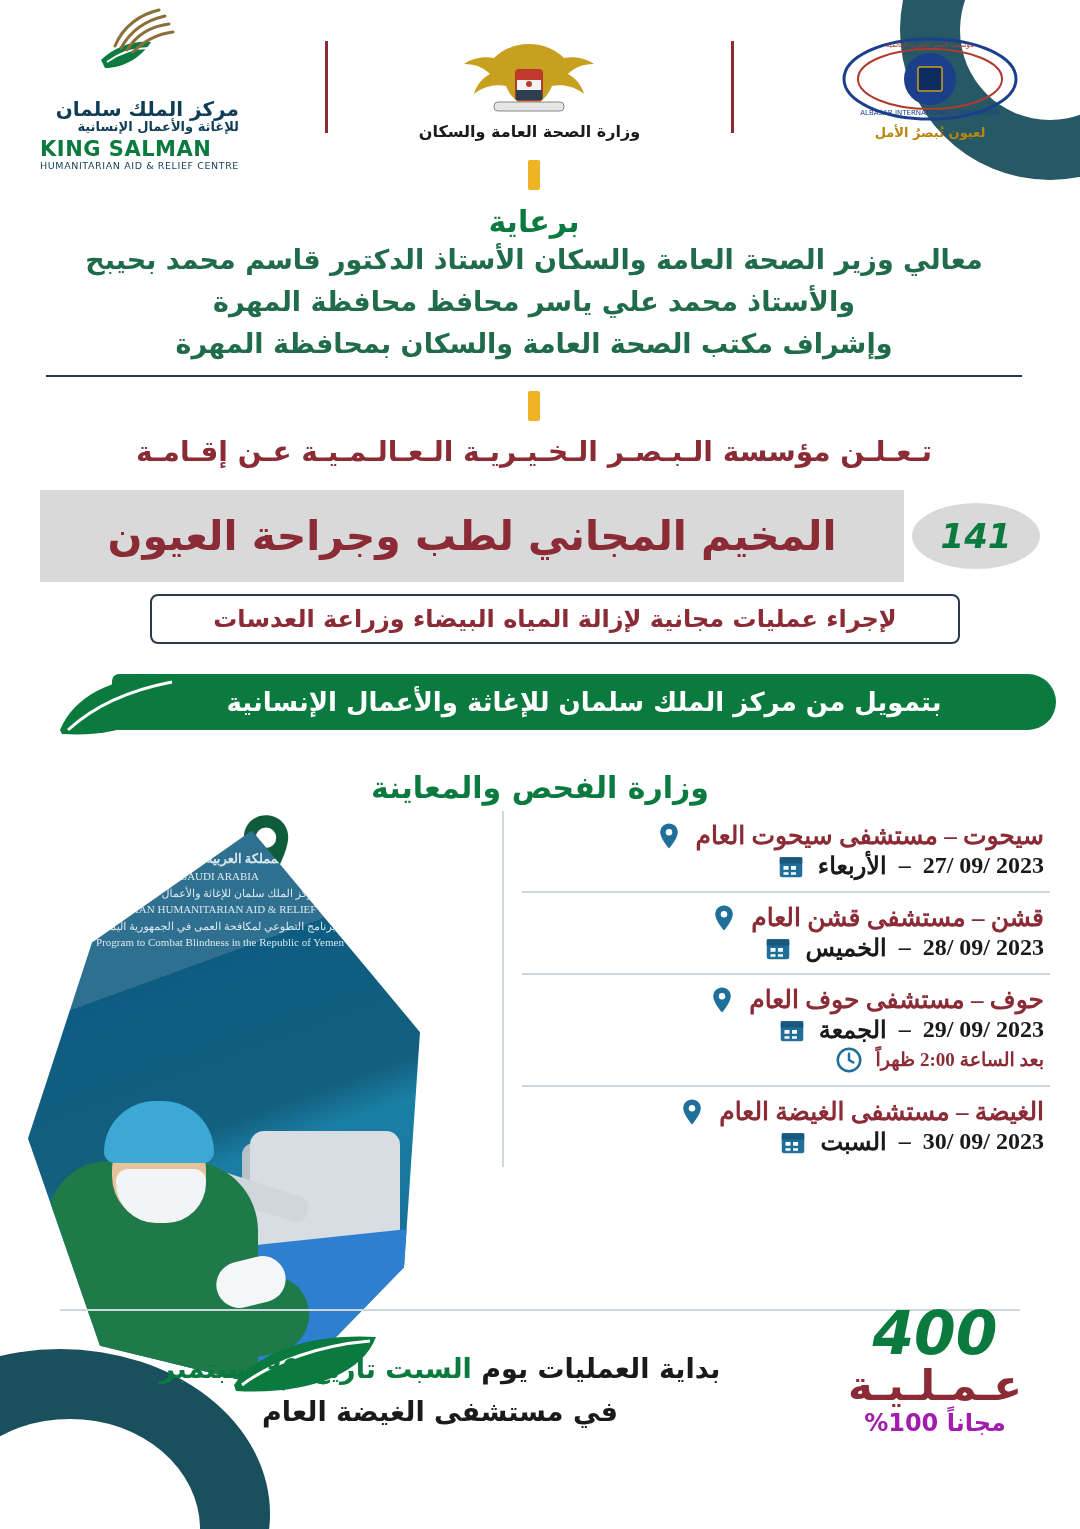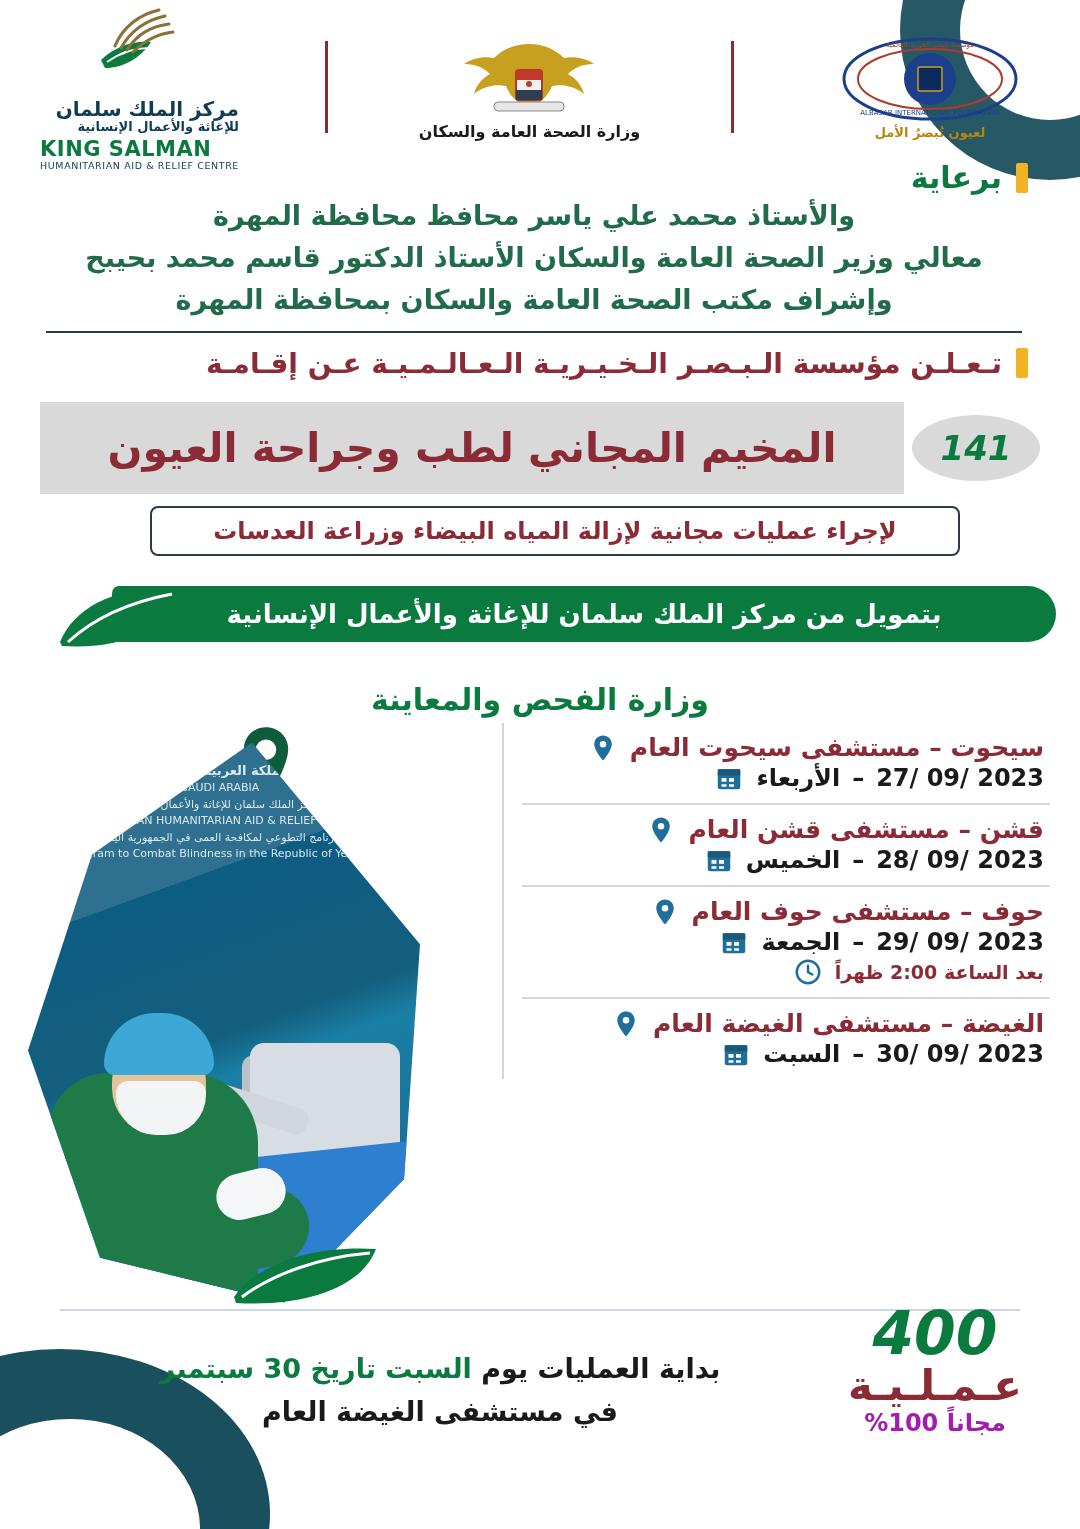--- a/index.html
+++ b/index.html
@@ -141,21 +141,21 @@
   }
   
   .patron {
     position: relative;
     padding: 0 52px 0 40px;
     direction: rtl;
     text-align: right;
   }
   .tag-row {
     display: flex;
-    flex-direction: row;
+    flex-direction: column;
     align-items: center;
     justify-content: flex-start;
     gap: 14px;
   }
   .tag-bar {
     width: 12px;
     height: 30px;
     background: #f0b323;
     border-radius: 2px;
   }
@@ -259,20 +259,21 @@
     font-size: 30px;
     font-weight: bold;
     color: #0a7a3f;
     margin: 26px 0 6px 0;
   }
   .content-row {
     display: flex;
     flex-direction: row;
     padding: 0 30px;
     box-sizing: border-box;
+    font-family: Liberation Serif, serif;
   }
   .sched-col {
     width: 548px;
     box-sizing: border-box;
     padding-left: 18px;
     border-left: 2px solid #cfd6dc;
     direction: rtl;
   }
   .sched-item {
     padding: 10px 6px 10px 6px;
@@ -538,22 +539,22 @@
       </div>
       <div class="ab-label">لعيون تُبصرُ الأمل</div>
     </div>
   </div>
 
   <div class="patron">
     <div class="tag-row">
       <div class="tag-bar"></div>
       <div class="patron-title">برعاية</div>
     </div>
+    <div class="patron-line">معالي وزير الصحة العامة والسكان الأستاذ الدكتور قاسم محمد بحيبح</div>
     <div class="patron-line">والأستاذ محمد علي ياسر محافظ محافظة المهرة</div>
-    <div class="patron-line">معالي وزير الصحة العامة والسكان الأستاذ الدكتور قاسم محمد بحيبح</div>
     <div class="patron-line">وإشراف مكتب الصحة العامة والسكان بمحافظة المهرة</div>
     <div class="hr-dark"></div>
     <div class="tag-row">
       <div class="tag-bar"></div>
       <div class="announce">تـعـلـن مؤسسة الـبـصـر الـخـيـريـة الـعـالـمـيـة عـن إقـامـة</div>
     </div>
   </div>
 
   <div class="maintitle-wrap">
     <div class="badge-141">141</div>

